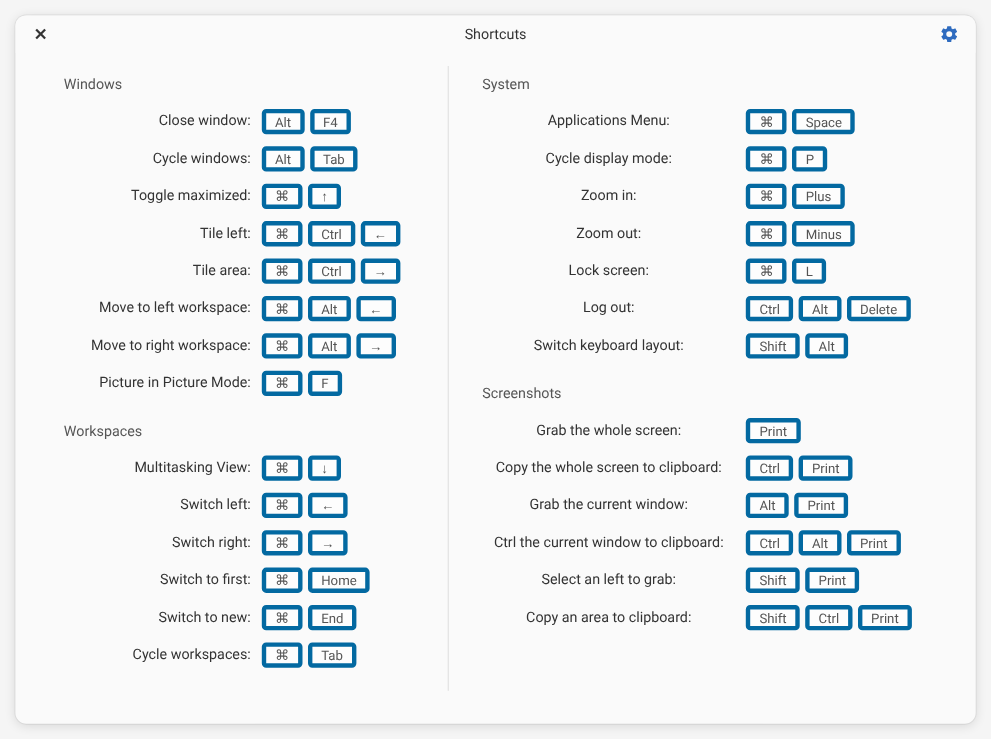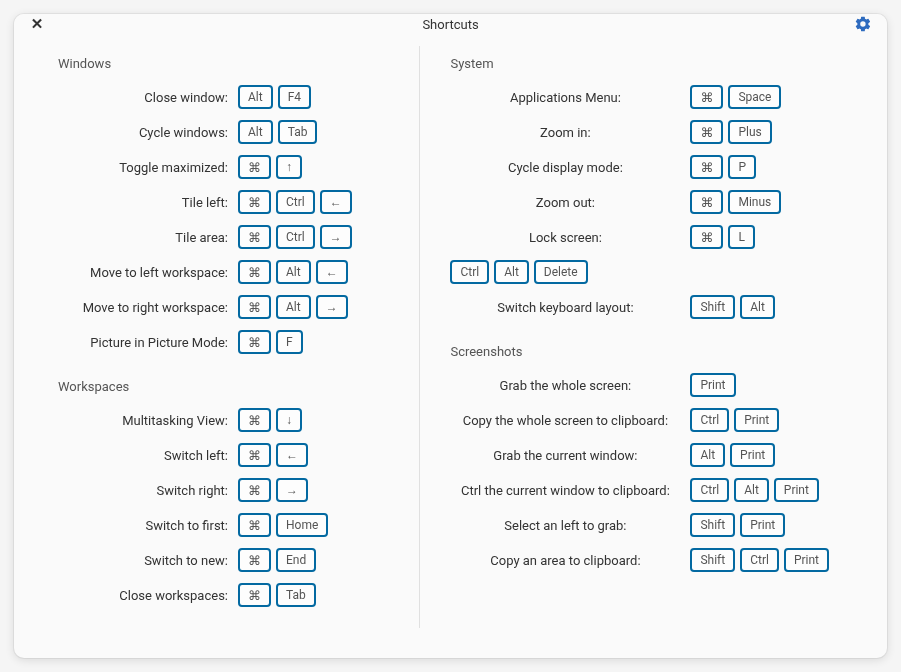--- a/index.html
+++ b/index.html
@@ -105,23 +105,23 @@
       display: flex;
       gap: 5px;
       align-items: center;
     }
     .key {
       display: inline-flex;
       align-items: center;
       justify-content: center;
       min-width: 23px;
       height: 23px;
-      padding: 10px 8px;
+      padding: 0 8px;
       background: #fdfdfd;
-      border: 2px solid #0369a1;
+      border: 4px solid #0369a1;
       border-radius: 4px;
       font-size: 12px;
       color: #555;
     }
     .key.cmd::before { content: "⌘"; font-size: 13px; }
     .key.arrow-up::before { content: "↑"; }
     .key.arrow-down::before { content: "↓"; }
     .key.arrow-left::before { content: "←"; }
     .key.arrow-right::before { content: "→"; }
   </style>
@@ -238,68 +238,69 @@
             </div>
           </div>
           <div class="row">
             <div class="label">Switch to new:</div>
             <div class="keys">
               <span class="key cmd"></span>
               <span class="key">End</span>
             </div>
           </div>
           <div class="row">
-            <div class="label">Close workspaces:</div>
+            <div class="label">Cycle workspaces:</div>
             <div class="keys">
               <span class="key cmd"></span>
               <span class="key">Tab</span>
             </div>
           </div>
         </div>
     </div>
 
     <div class="col right">
       <div class="section-title">System</div>
       <div>
           <div class="row">
             <div class="label">Applications Menu:</div>
             <div class="keys">
               <span class="key cmd"></span>
               <span class="key">Space</span>
             </div>
           </div>
           <div class="row">
+            <div class="label">Cycle display mode:</div>
+            <div class="keys">
+              <span class="key cmd"></span>
+              <span class="key">P</span>
+            </div>
+          </div>
+          <div class="row">
             <div class="label">Zoom in:</div>
             <div class="keys">
               <span class="key cmd"></span>
               <span class="key">Plus</span>
             </div>
           </div>
           <div class="row">
-            <div class="label">Cycle display mode:</div>
-            <div class="keys">
-              <span class="key cmd"></span>
-              <span class="key">P</span>
-            </div>
-          </div>
-          <div class="row">
             <div class="label">Zoom out:</div>
             <div class="keys">
               <span class="key cmd"></span>
               <span class="key">Minus</span>
             </div>
           </div>
           <div class="row">
             <div class="label">Lock screen:</div>
             <div class="keys">
               <span class="key cmd"></span>
               <span class="key">L</span>
             </div>
           </div>
           <div class="row">
+            <div class="label">Log out:</div>
             <div class="keys">
               <span class="key">Ctrl</span>
               <span class="key">Alt</span>
               <span class="key">Delete</span>
             </div>
           </div>
           <div class="row">
             <div class="label">Switch keyboard layout:</div>
             <div class="keys">
               <span class="key">Shift</span>

